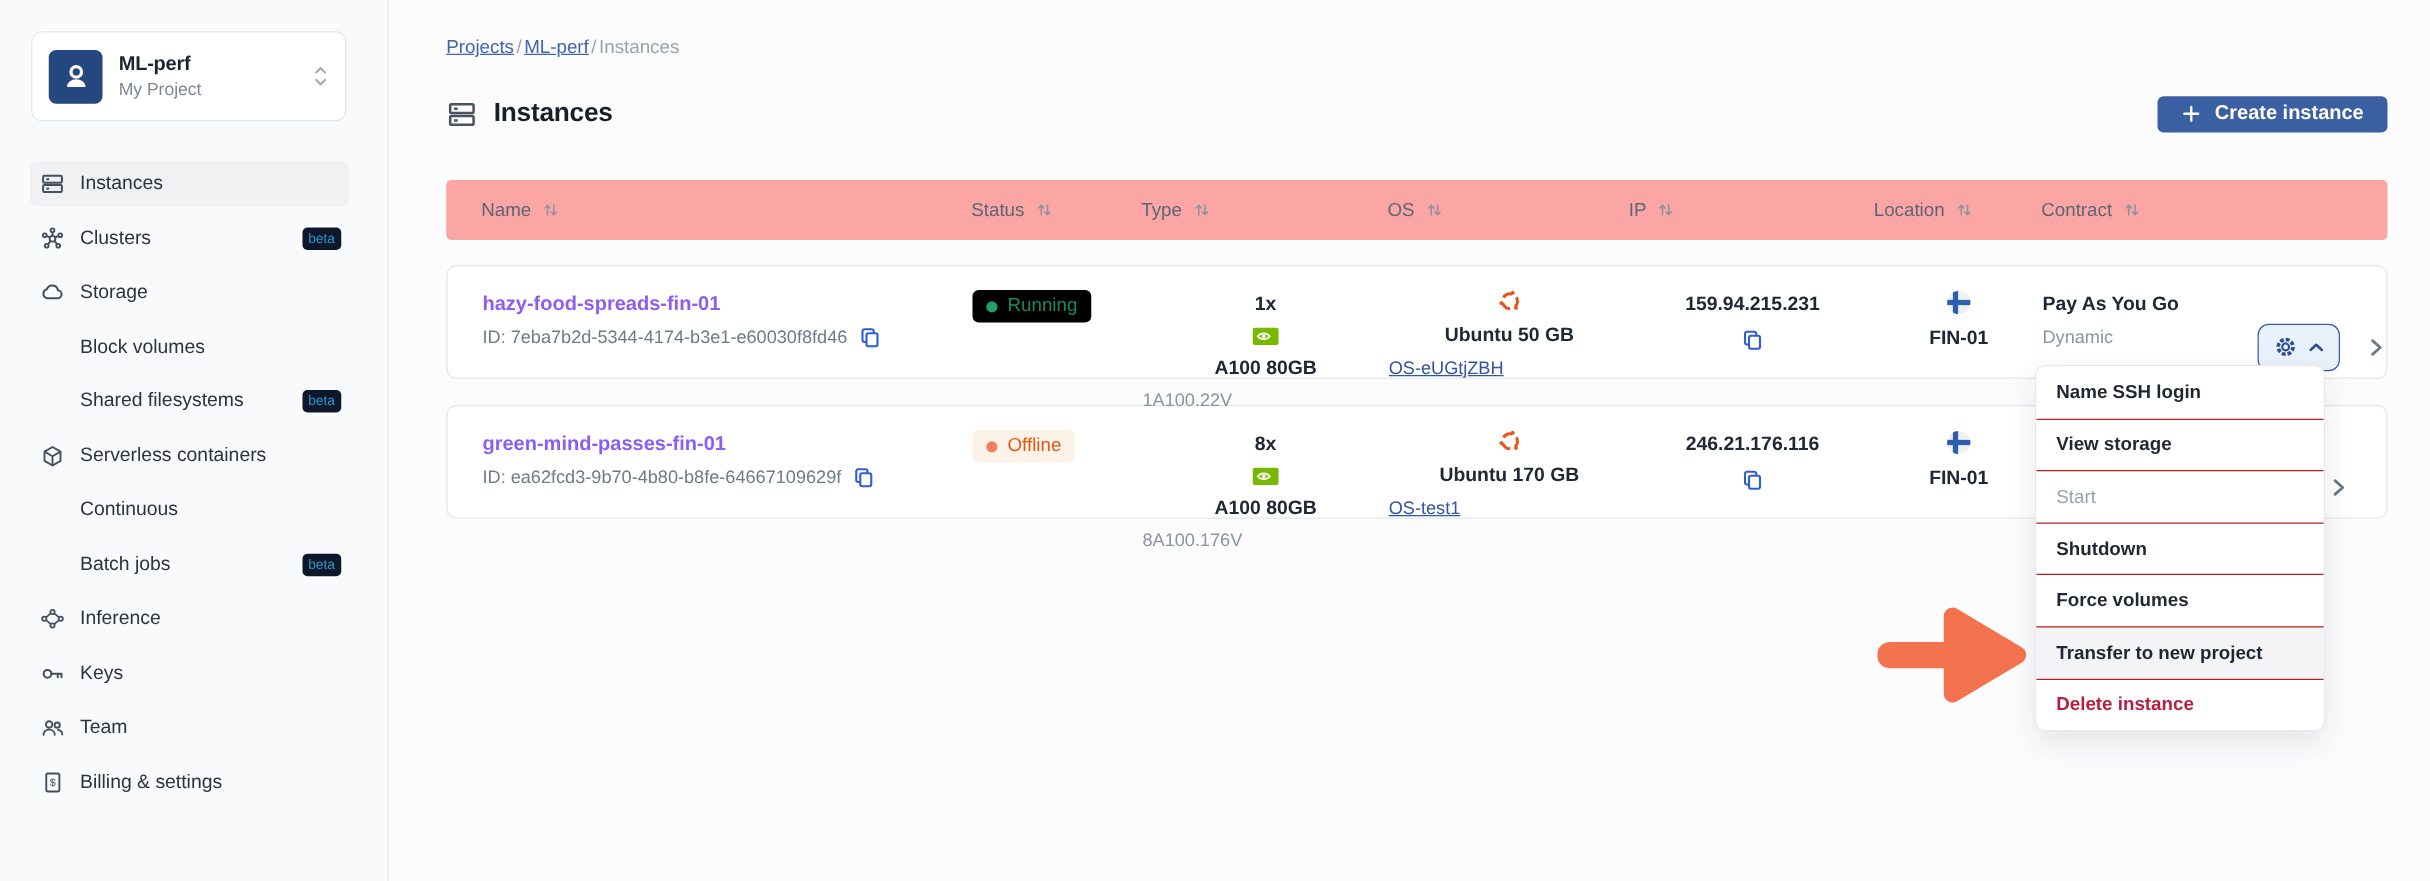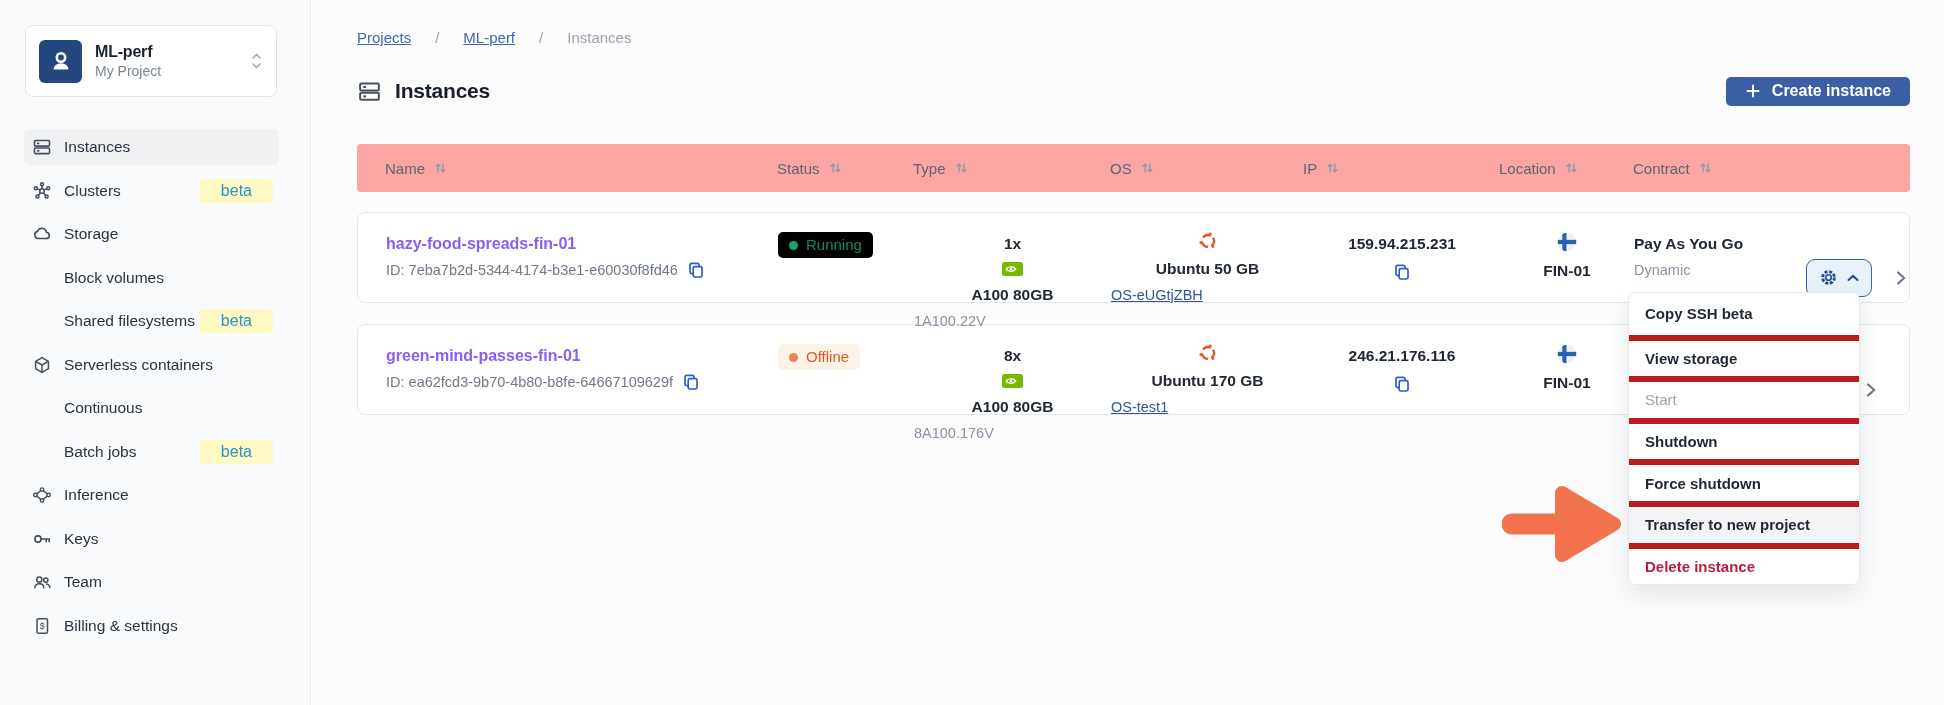--- a/index.html
+++ b/index.html
@@ -15,25 +15,25 @@
   .project-name { font-size:16px; font-weight:700; color:#1c2430; letter-spacing:-.2px; }
   .project-sub { font-size:14px; color:#7d8694; margin-top:2px; }
   .project-chevrons { flex:0 0 auto; }
 
   .nav { position:absolute; left:24px; top:129px; width:255px; }
   .nav-item { display:flex; align-items:center; height:36px; margin-bottom:7.5px; padding:0 6px 0 8px; border-radius:6px; cursor:pointer; }
   .nav-item.active { background:#eff1f3; }
   .nav-icon { width:20px; height:20px; margin-right:12px; flex:0 0 auto; display:flex; align-items:center; justify-content:center; }
   .nav-item.indent { padding-left:40px; }
   .nav-label { font-size:15.5px; font-weight:500; color:#2b3340; white-space:nowrap; }
-  .beta-badge { margin-left:auto; background:#fef9c3; color:#2d93c8; font-size:16px; font-weight:500; padding:3px 21px; border-radius:4px; }
+  .beta-badge { margin-left:auto; background:#0f172a; color:#2d93c8; font-size:11px; font-weight:500; padding:3px 5px; border-radius:4px; }
 
   
   .main { position:absolute; left:311px; top:0; width:1633px; height:705px; padding:0 34px 0 46px; }
-  .breadcrumb { margin-top:29px; font-size:15px; display:flex; align-items:center; gap:24px; }
+  .breadcrumb { margin-top:29px; font-size:15px; display:flex; align-items:center; gap:2px; }
   .breadcrumb a { color:#3f66ac; text-decoration:underline; cursor:pointer; font-weight:500; }
   .breadcrumb .sep { color:#9aa2ae; }
   .breadcrumb .current { color:#9aa2ae; }
   .title-row { margin-top:25px; display:flex; align-items:center; height:40px; }
   .title-icon { margin-right:13px; display:flex; }
   h1.page-title { font-size:21px; font-weight:700; color:#171e29; letter-spacing:-.2px; }
   .create-btn { margin-left:auto; height:29px; padding:0 19px; background:#3b5fa3; color:#fff; border:none; border-radius:5px; font-family:inherit; font-size:16px; font-weight:600; display:flex; align-items:center; gap:11px; cursor:pointer; }
 
   
   .grid-cols { display:grid; grid-template-columns:392px 136px 197px 193px 196px 134px 1fr 168px; }
@@ -55,21 +55,21 @@
   .pill.offline .dot { background:#f08157; }
   .os-link { font-size:14.5px; font-weight:500; color:#33549e; text-decoration:underline; cursor:pointer; }
   .cell-actions { display:flex; align-items:center; justify-content:flex-end; gap:19px; padding-top:0; align-self:center; height:71px; }
   .gear-btn { width:66px; height:38px; border-radius:9px; background:#e9f2fb; border:1.5px solid #3c5fa6; display:flex; align-items:center; justify-content:center; gap:8px; cursor:pointer; }
   .gear-btn.ghost { background:transparent; border-color:transparent; }
   .row-chevron { display:flex; cursor:pointer; }
 
   
   .context-menu { position:absolute; left:1628px; top:292px; width:232px; background:#fff; border:1px solid #e6e7ea; border-radius:8px; box-shadow:0 10px 24px rgba(25,35,55,.10); overflow:hidden; z-index:50; }
   .menu-item { height:41.6px; display:flex; align-items:center; padding:0 16px; font-size:15px; font-weight:600; color:#1f2733; cursor:pointer; background:#fff; }
-  .menu-item + .menu-item { border-top:6px solid #b91c1c;text-align:center; }
+  .menu-item + .menu-item { border-top:1px solid #b91c1c;text-align:center; }
   .menu-item.disabled { color:#9aa3b0; font-weight:500; cursor:default; }
   .menu-item.highlighted { background:#f4f4f6; }
   .menu-item.danger { color:#b81d42; }
 
   
   .annot-arrow { position:absolute; left:1502px; top:481px; z-index:60; pointer-events:none; }
 
   svg { display:block; }
 </style>
 </head>
@@ -477,25 +477,25 @@
         <span class="row-chevron">
             <svg width="20" height="20" viewBox="0 0 20 20" fill="none" stroke="#6e7786" stroke-width="2.2" stroke-linecap="round" stroke-linejoin="round">
               <path d="M7 4.5 L13.2 10 L7 15.5"></path>
             </svg>
           </span>
       </div>
     </div>
   </main>
 
   <div class="context-menu">
-    <div class="menu-item">Copy SSH beta</div>
+    <div class="menu-item">Name SSH login</div>
     <div class="menu-item">View storage</div>
     <div class="menu-item disabled">Start</div>
     <div class="menu-item">Shutdown</div>
-    <div class="menu-item">Force shutdown</div>
+    <div class="menu-item">Force volumes</div>
     <div class="menu-item highlighted">Transfer to new project</div>
     <div class="menu-item danger">Delete instance</div>
   </div>
 
   <svg class="annot-arrow" width="124" height="86" viewBox="0 0 124 86">
     <path d="M10 43 H62" stroke="#f2734e" stroke-width="21" stroke-linecap="round" fill="none"></path>
     <path d="M60 12 L112 43 L60 74 Z" fill="#f2734e" stroke="#f2734e" stroke-width="14" stroke-linejoin="round"></path>
   </svg>
 
 </div>

